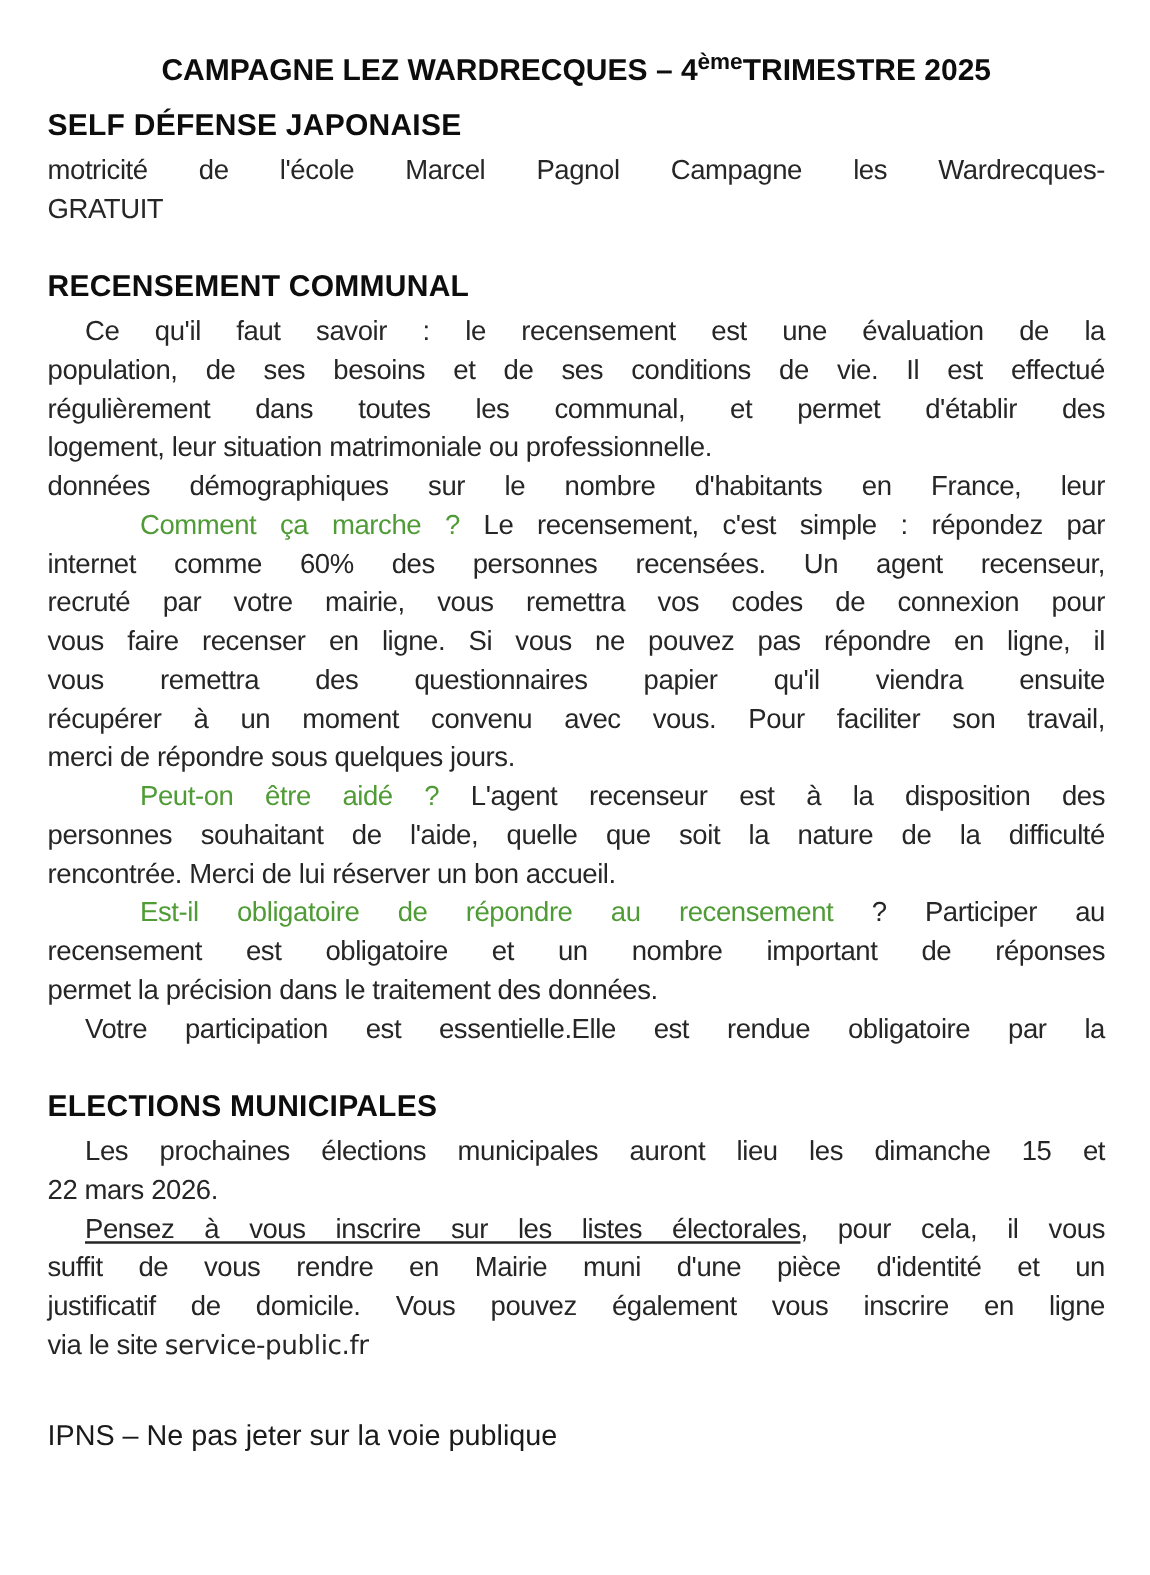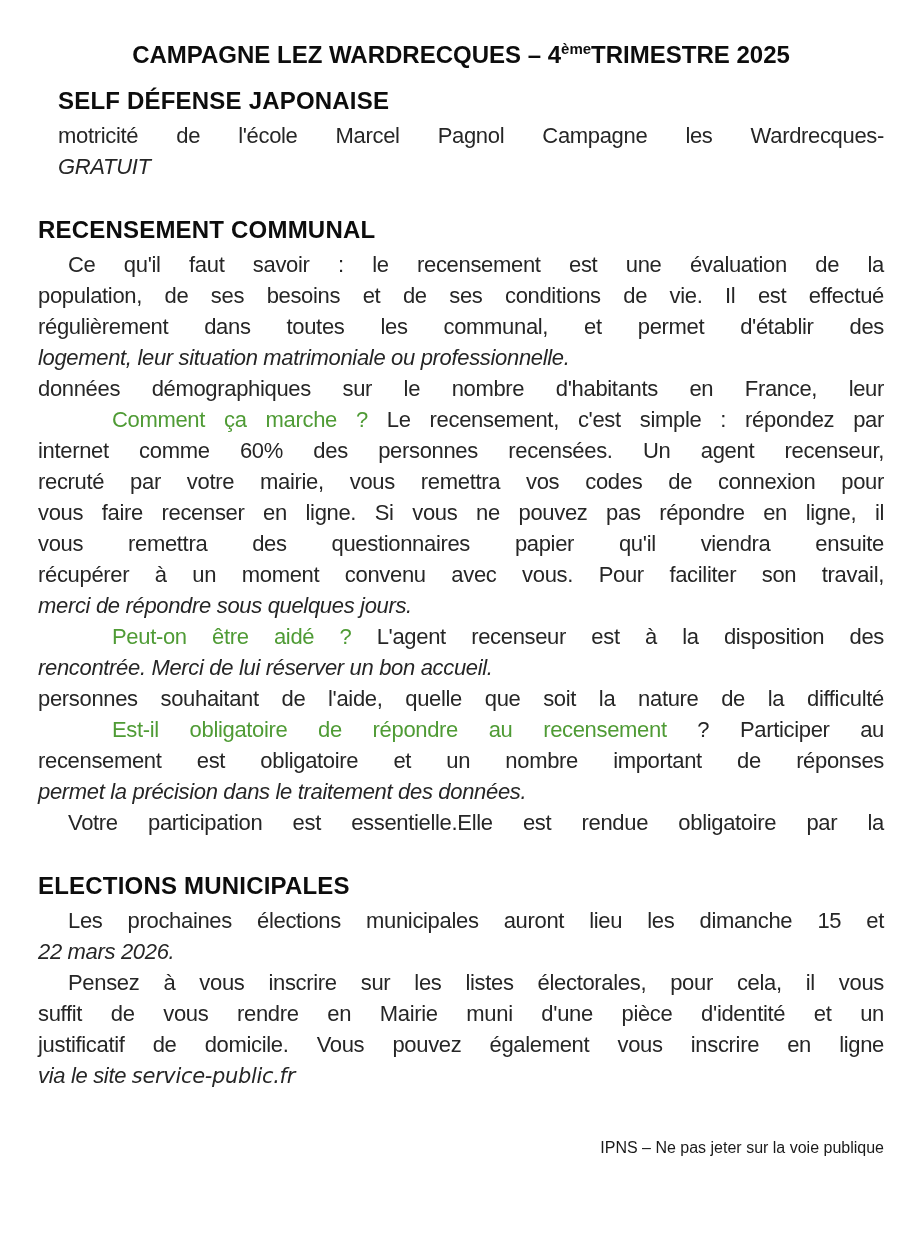--- a/index.html
+++ b/index.html
@@ -17,56 +17,57 @@
   .title {
     margin: 0;
     text-align: center;
     font-size: 24px;
     line-height: 30px;
     font-weight: bold;
     color: #0d0d0d;
   }
   .title .sup {
     display: inline-block;
-    font-size: 15px;
+    font-size: 18px;
     position: relative;
     top: -9px;
     margin-top: 33px;
   }
   .doc-section { margin-top: 33px; }
-  .doc-section:first-child { margin-top: 13px; margin-left: 20px; }
+  .doc-section:first-child { margin-top: 13px; }
   .section-heading {
     margin: 0 0 4px 0;
     font-size: 24px;
     line-height: 30px;
     font-weight: bold;
     color: #0d0d0d;
     letter-spacing: 0.2px;
   }
   .paragraph { margin: 0; }
   .line {
     font-size: 22px;
     line-height: 31px;
     letter-spacing: -0.015em;
     text-align: justify;
     text-align-last: justify;
     color: #262626;
   }
   .line.first { text-indent: 30px; }
-  .line.last { text-align-last: left; font-style: italic; }
+  .line.last { text-align-last: left; }
   .seg.green { color: var(--accent, #4f9b35); margin-left: 44px; }
   .seg.u {
+    text-decoration: underline;
     text-decoration-thickness: 2px;
     text-underline-offset: 3px;
   }
   .seg.alt { font-family: "DejaVu Sans", sans-serif; font-size: 21px; }
   .footer {
     margin-top: 44px;
-    text-align: right;
-    font-size: 16px;
+    text-align: left;
+    font-size: 23px;
     line-height: 24px;
     color: #1a1a1a;
   }
 </style>
 </head>
 <body>
 
 <div class="page">
   <h1 class="title"><span>CAMPAGNE LEZ WARDRECQUES – 4</span><span class="sup">ème</span><span>TRIMESTRE 2025</span></h1>
 
@@ -91,22 +92,22 @@
           <div class="line first"><span class="seg green">Comment ça marche ?</span><span class="seg">  Le recensement, c'est simple : répondez par</span></div>
           <div class="line"><span class="seg">internet comme 60% des personnes recensées. Un agent recenseur,</span></div>
           <div class="line"><span class="seg">recruté par votre mairie, vous remettra vos codes de connexion pour</span></div>
           <div class="line"><span class="seg">vous faire recenser en ligne. Si vous ne pouvez pas répondre en ligne, il</span></div>
           <div class="line"><span class="seg">vous remettra des questionnaires papier qu'il viendra ensuite</span></div>
           <div class="line"><span class="seg">récupérer à un moment convenu avec vous. Pour faciliter son travail,</span></div>
           <div class="line last"><span class="seg">merci de répondre sous quelques jours.</span></div>
         </div>
         <div class="paragraph">
           <div class="line first"><span class="seg green">Peut-on être aidé ?</span><span class="seg"> L'agent recenseur est à la disposition des</span></div>
+          <div class="line"><span class="seg">personnes souhaitant de l'aide, quelle que soit la nature de la difficulté</span></div>
           <div class="line last"><span class="seg">rencontrée. Merci de lui réserver un bon accueil.</span></div>
-          <div class="line"><span class="seg">personnes souhaitant de l'aide, quelle que soit la nature de la difficulté</span></div>
         </div>
         <div class="paragraph">
           <div class="line first"><span class="seg green">Est-il obligatoire de répondre au recensement</span><span class="seg"> ? Participer au</span></div>
           <div class="line"><span class="seg">recensement est obligatoire et un nombre important de réponses</span></div>
           <div class="line last"><span class="seg">permet la précision dans le traitement des données.</span></div>
         </div>
         <div class="paragraph">
           <div class="line first"><span class="seg">Votre participation est essentielle.Elle est rendue obligatoire par la</span></div>
         </div>
       </section>

